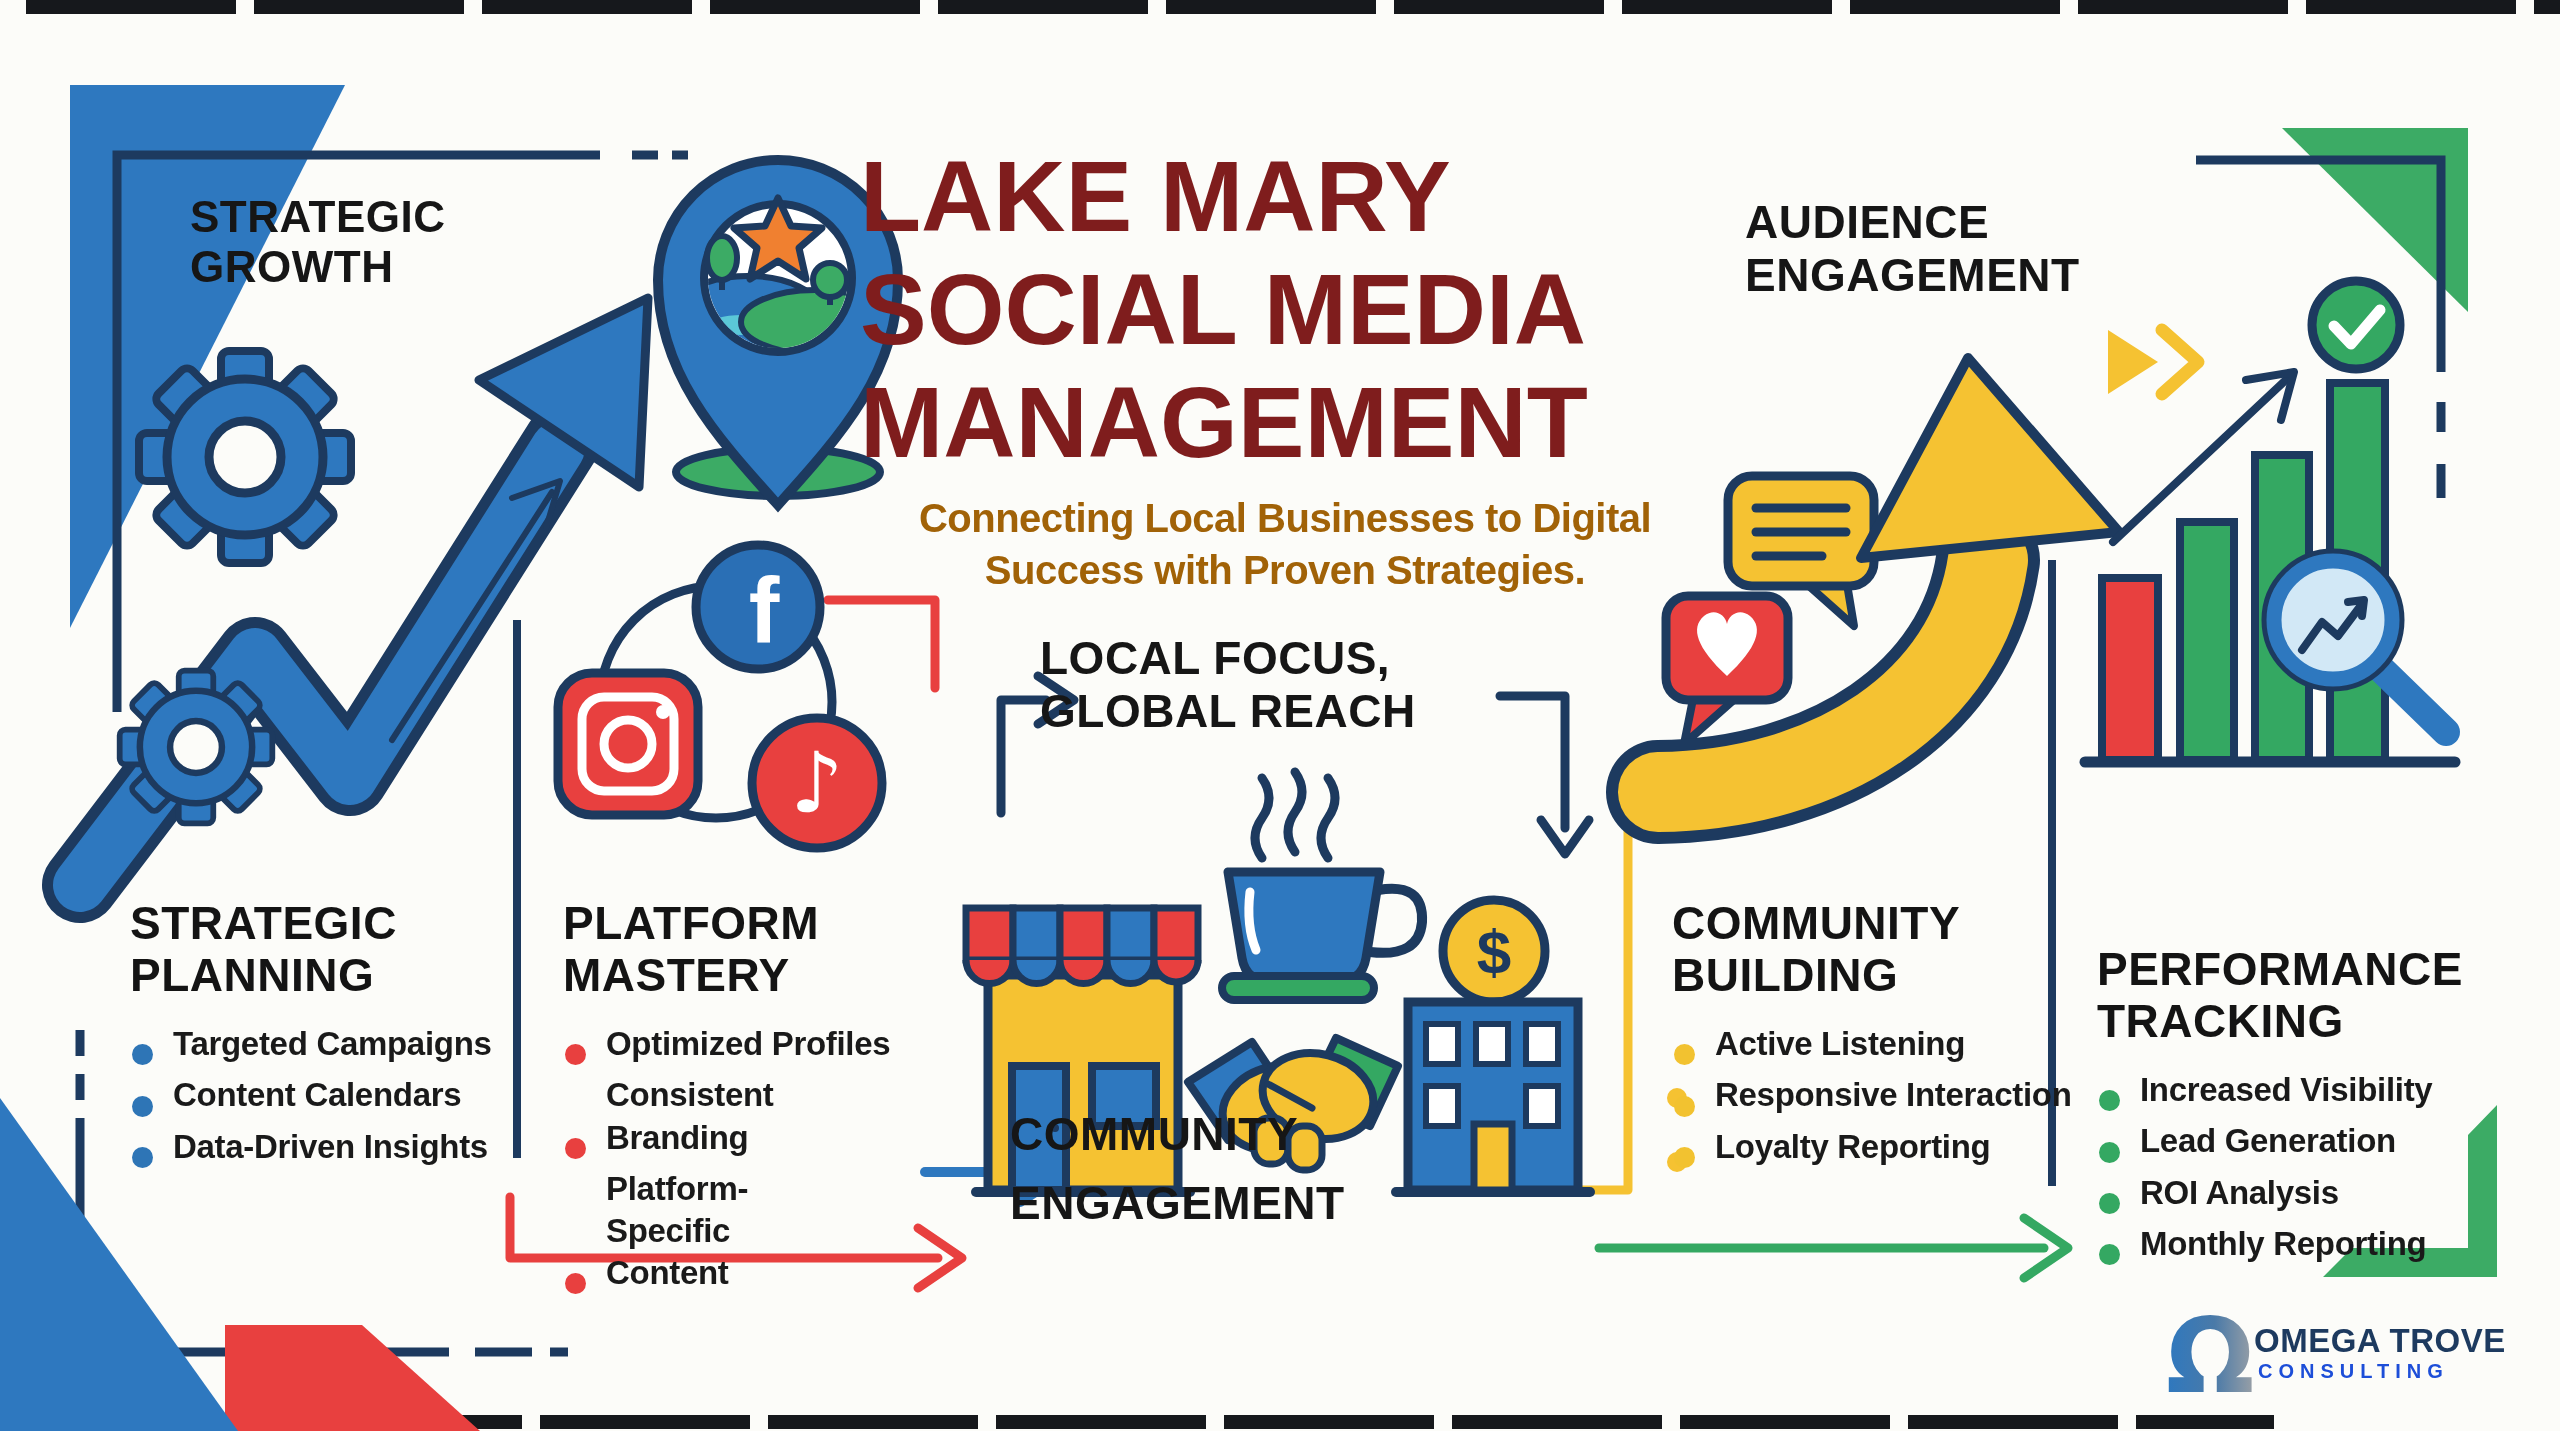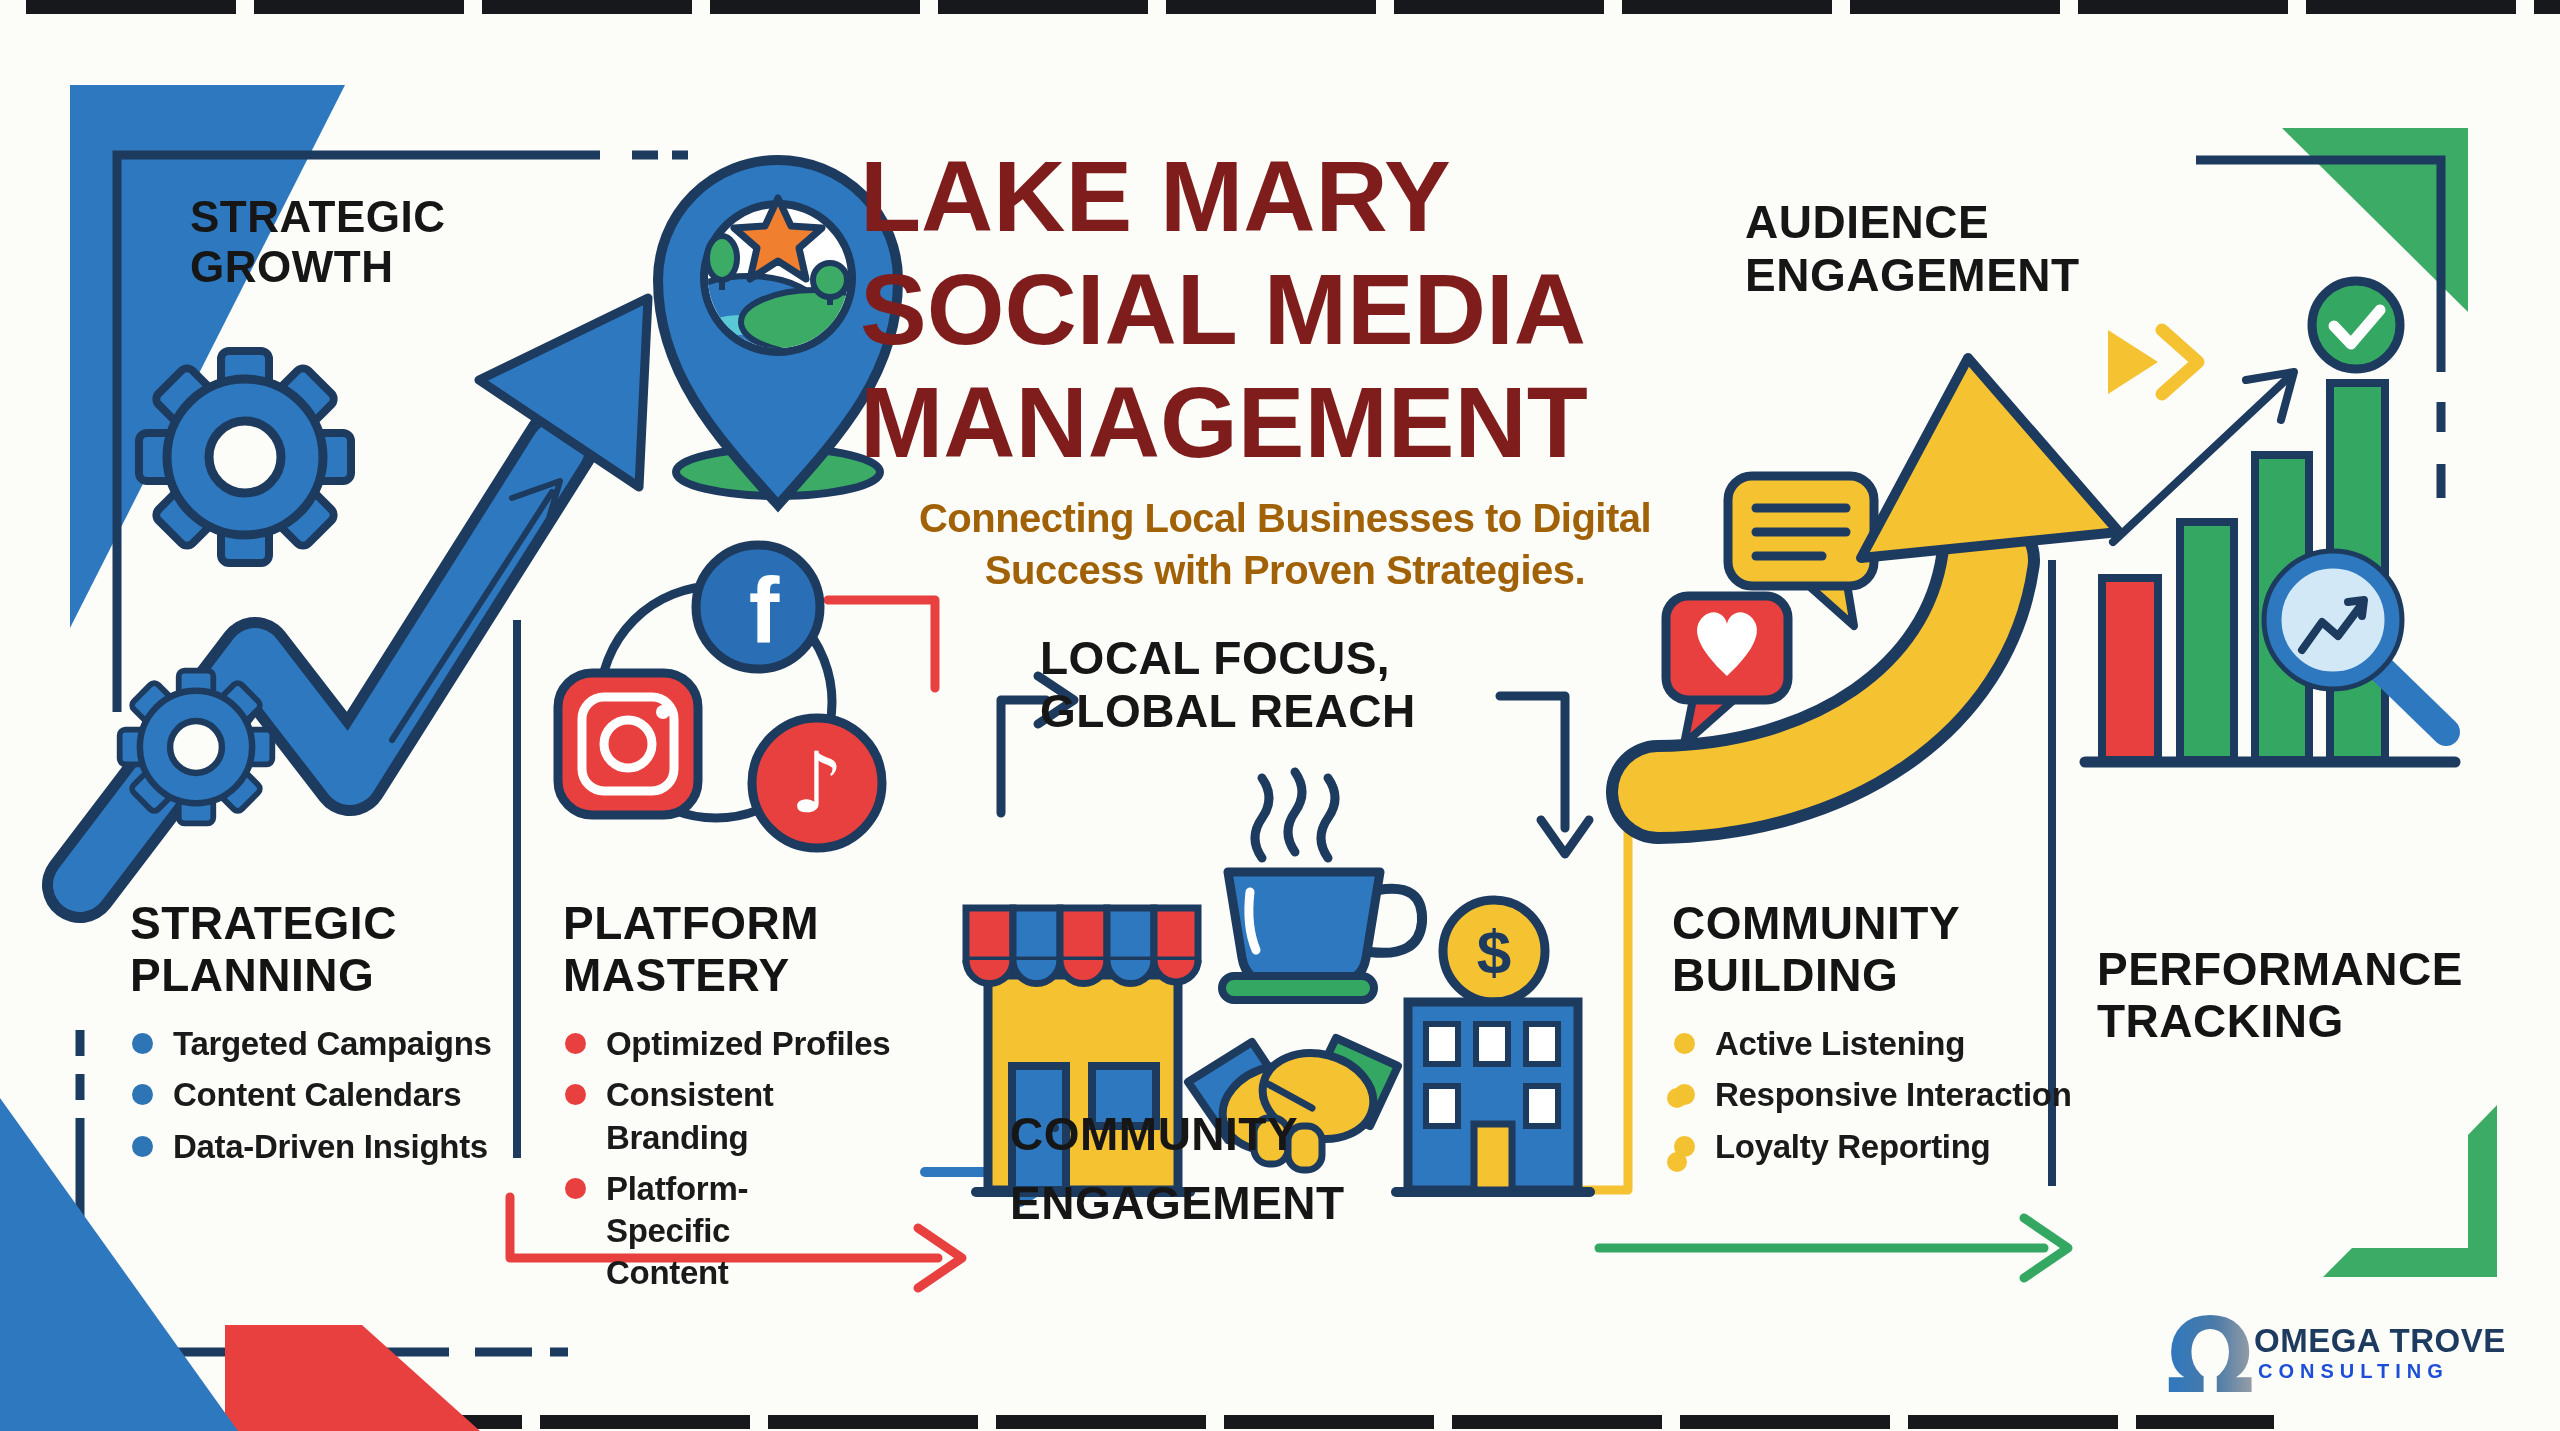--- a/index.html
+++ b/index.html
@@ -11,21 +11,21 @@
   .deco-strip{height:14px;background:repeating-linear-gradient(90deg,#16181c 0 210px,transparent 210px 228px);}
   svg{display:block;}
   #art{position:absolute;left:0;top:0;z-index:1;}
   .txt{position:absolute;z-index:3;color:#161616;font-weight:700;}
   .callout{font-size:44px;line-height:1.14;letter-spacing:.5px;}
   .center-label{text-align:left;font-size:46px;line-height:1.15;letter-spacing:.5px;}
   .title-block{text-align:left;color:#7f1d1d;font-size:100px;line-height:1.13;letter-spacing:0;}
   .subtitle{text-align:center;font-size:40px;line-height:1.3;color:#a16207;letter-spacing:-.5px;}
   .sec-title{font-size:46px;line-height:1.12;letter-spacing:.5px;color:#141414;margin:0 0 22px 0;}
   ul.bullets{list-style:none;margin:0;padding:0;}
-  ul.bullets li{display:flex;align-items:flex-start;margin:4px 0 9px 0;}
+  ul.bullets li{display:flex;align-items:flex-end;margin:4px 0 9px 0;}
   .dot{flex:0 0 auto;width:21px;height:21px;border-radius:50%;margin:10px 20px 0 2px;}
   .dot-blue{background:#2e75b6;} .dot-red{background:#e8403f;}
   .dot-yellow{background:#f2c230;} .dot-green{background:#34a862;}
   .bt{font-size:33px;line-height:1.28;letter-spacing:-.3px;color:#1a1a1a;}
   .brand-name{font-size:33px;letter-spacing:.5px;color:#1d3a5f;}
   .brand-tag{font-size:20px;letter-spacing:6px;color:#1d4ed8;font-weight:700;}
   .ceng{font-size:46px;line-height:1.5;}
 </style>
 </head>
 <body>
@@ -361,18 +361,36 @@
           <span class="bt">Loyalty Reporting</span>
         </li>
     </ul>
   </div>
 
   <div class="txt" style="left:2097px;top:944px;width:430px;">
     <div class="sec-title">
       <div>PERFORMANCE</div>
       <div>TRACKING</div>
     </div>
+    <ul class="bullets">
+      <li>
+          <span class="dot dot-green"></span>
+          <span class="bt">Increased Visibility</span>
+        </li>
+      <li>
+          <span class="dot dot-green"></span>
+          <span class="bt">Lead Generation</span>
+        </li>
+      <li>
+          <span class="dot dot-green"></span>
+          <span class="bt">ROI Analysis</span>
+        </li>
+      <li>
+          <span class="dot dot-green"></span>
+          <span class="bt">Monthly Reporting</span>
+        </li>
+    </ul>
   </div>
 
   <div class="txt brand-name" style="left:2254px;top:1322px;">OMEGA TROVE</div>
   <div class="txt brand-tag" style="left:2258px;top:1360px;">CONSULTING</div>
 
 </div>
 
 </body></html>

